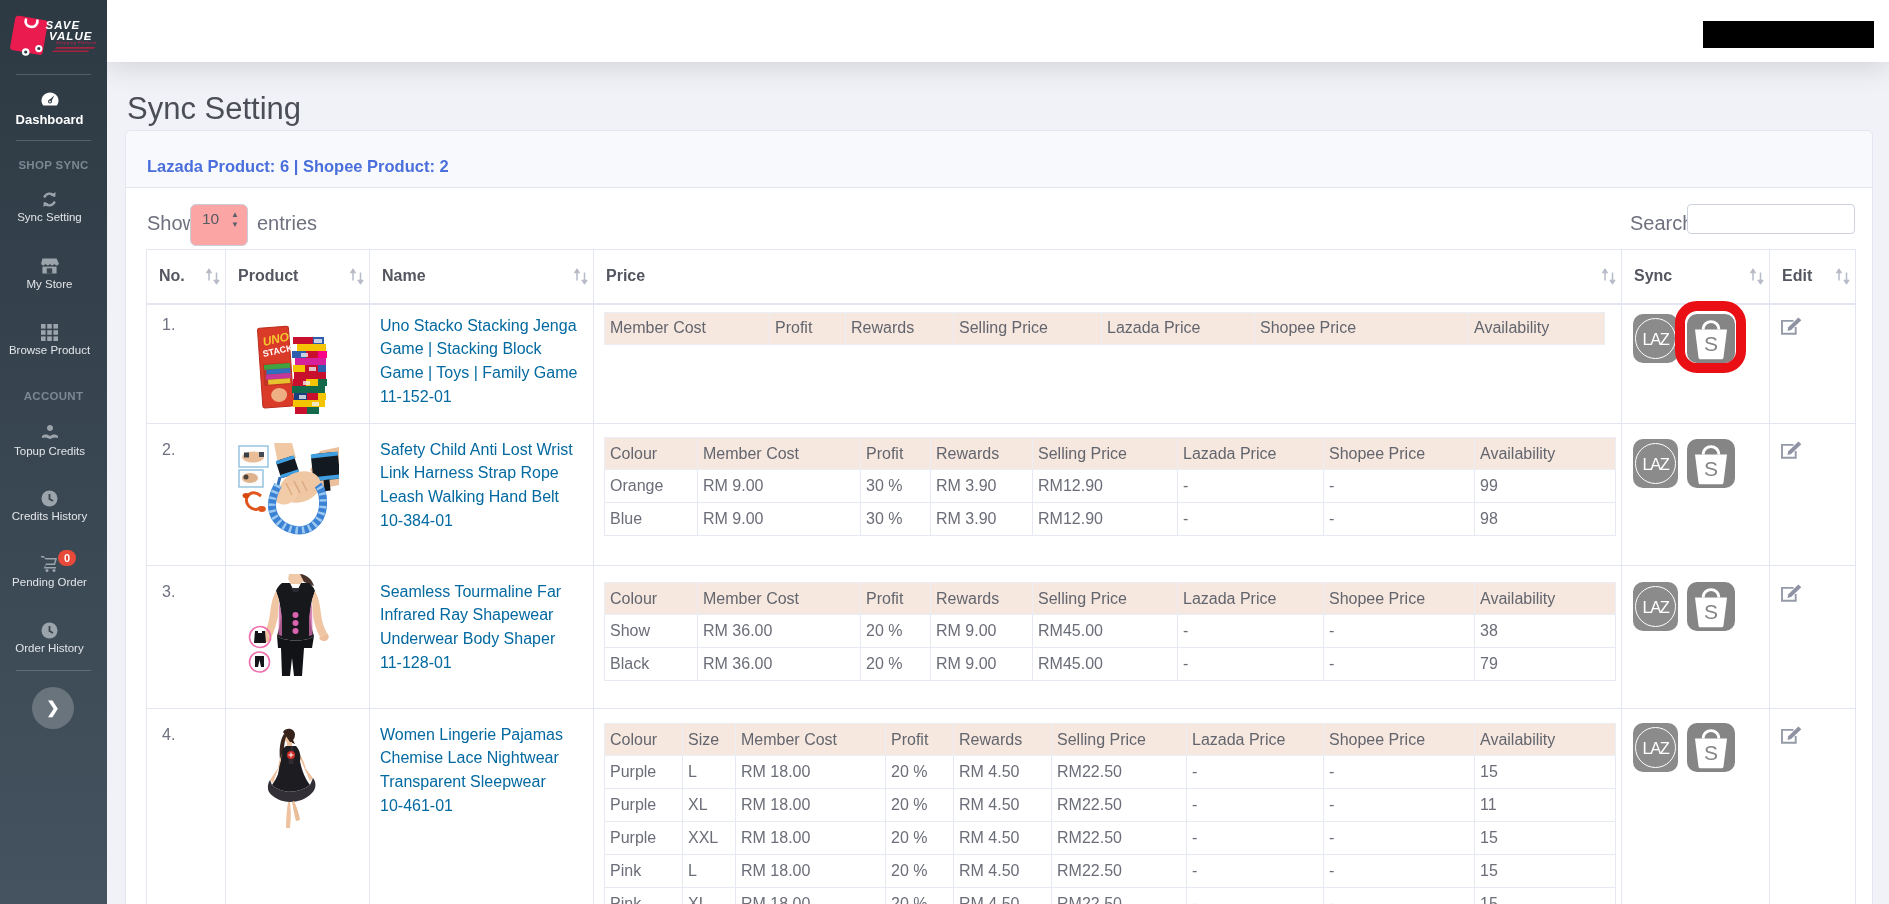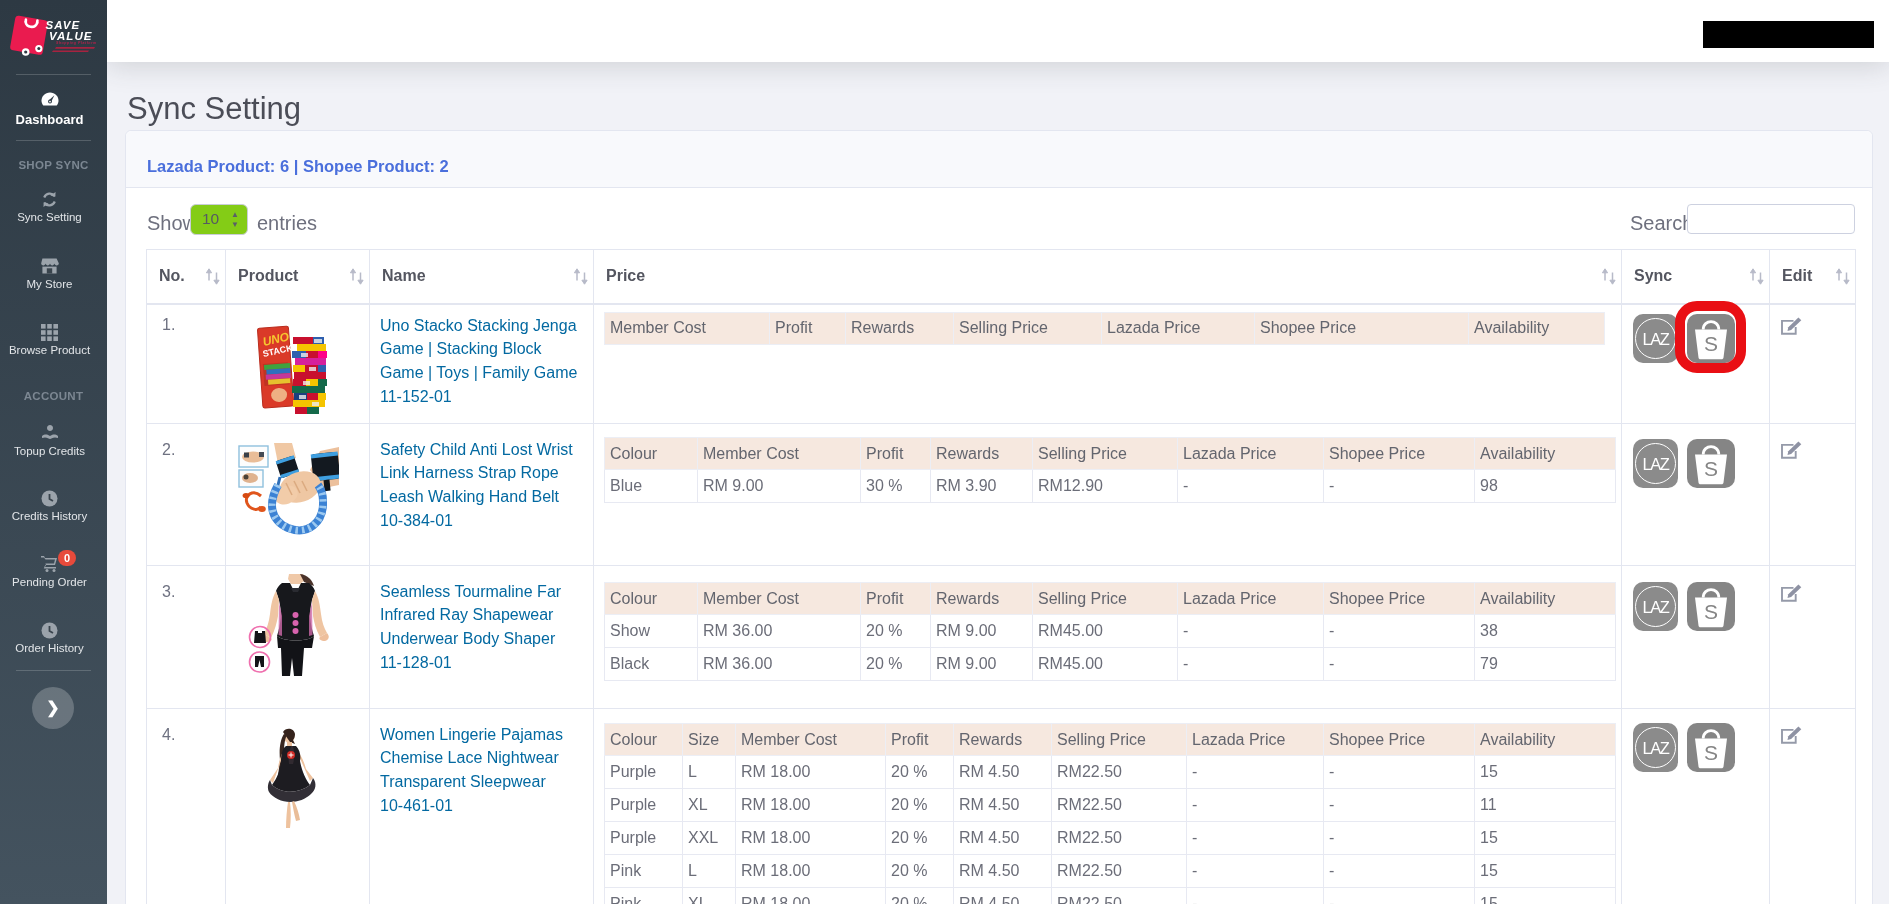--- a/index.html
+++ b/index.html
@@ -28,22 +28,22 @@
   background:#fff; border:1px solid #e3e6f0; border-radius:6px;
 }
 .card-header {
   height:57px; background:#f8f9fc; border-bottom:1px solid #e3e6f0;
   border-radius:6px 6px 0 0; line-height:71px; padding-left:21px;
   color:#4a6fdc; font-weight:bold; font-size:16.5px;
 }
 
 .lbl { position:absolute; font-size:20px; color:#6e707e; }
 .sel {
-  position:absolute; left:64px; top:73px; width:58px; height:31px;
-  border:1px solid #c9cdd8; border-radius:6px; background:#84cc16;
+  position:absolute; left:64px; top:73px; width:58px; height:42px;
+  border:1px solid #c9cdd8; border-radius:6px; background:#fca5a5;
 }
 .sel .v { position:absolute; left:11px; top:5px; font-size:15.5px; color:#555a63; }
 .sel .ar { position:absolute; right:8px; top:5px; font-size:8px; color:#5a5f68; line-height:10px; text-align:center; }
 .searchbox {
   position:absolute; left:1561px; top:73px; width:168px; height:30px;
   border:1px solid #cdd1e0; border-radius:4px; background:#fff;
 }
 
 table.main { position:absolute; left:20px; top:118px; border-collapse:collapse; table-layout:fixed; width:1709px; }
 table.main th, table.main td { border:1px solid #e3e6f0; }
@@ -300,20 +300,30 @@
                   <th>Colour</th>
                   <th>Member Cost</th>
                   <th>Profit</th>
                   <th>Rewards</th>
                   <th>Selling Price</th>
                   <th>Lazada Price</th>
                   <th>Shopee Price</th>
                   <th>Availability</th>
                 </tr>
             <tr>
+                  <td>Orange</td>
+                  <td>RM 9.00</td>
+                  <td>30 %</td>
+                  <td>RM 3.90</td>
+                  <td>RM12.90</td>
+                  <td>-</td>
+                  <td>-</td>
+                  <td>99</td>
+                </tr>
+            <tr>
                   <td>Blue</td>
                   <td>RM 9.00</td>
                   <td>30 %</td>
                   <td>RM 3.90</td>
                   <td>RM12.90</td>
                   <td>-</td>
                   <td>-</td>
                   <td>98</td>
                 </tr>
           </tbody>

